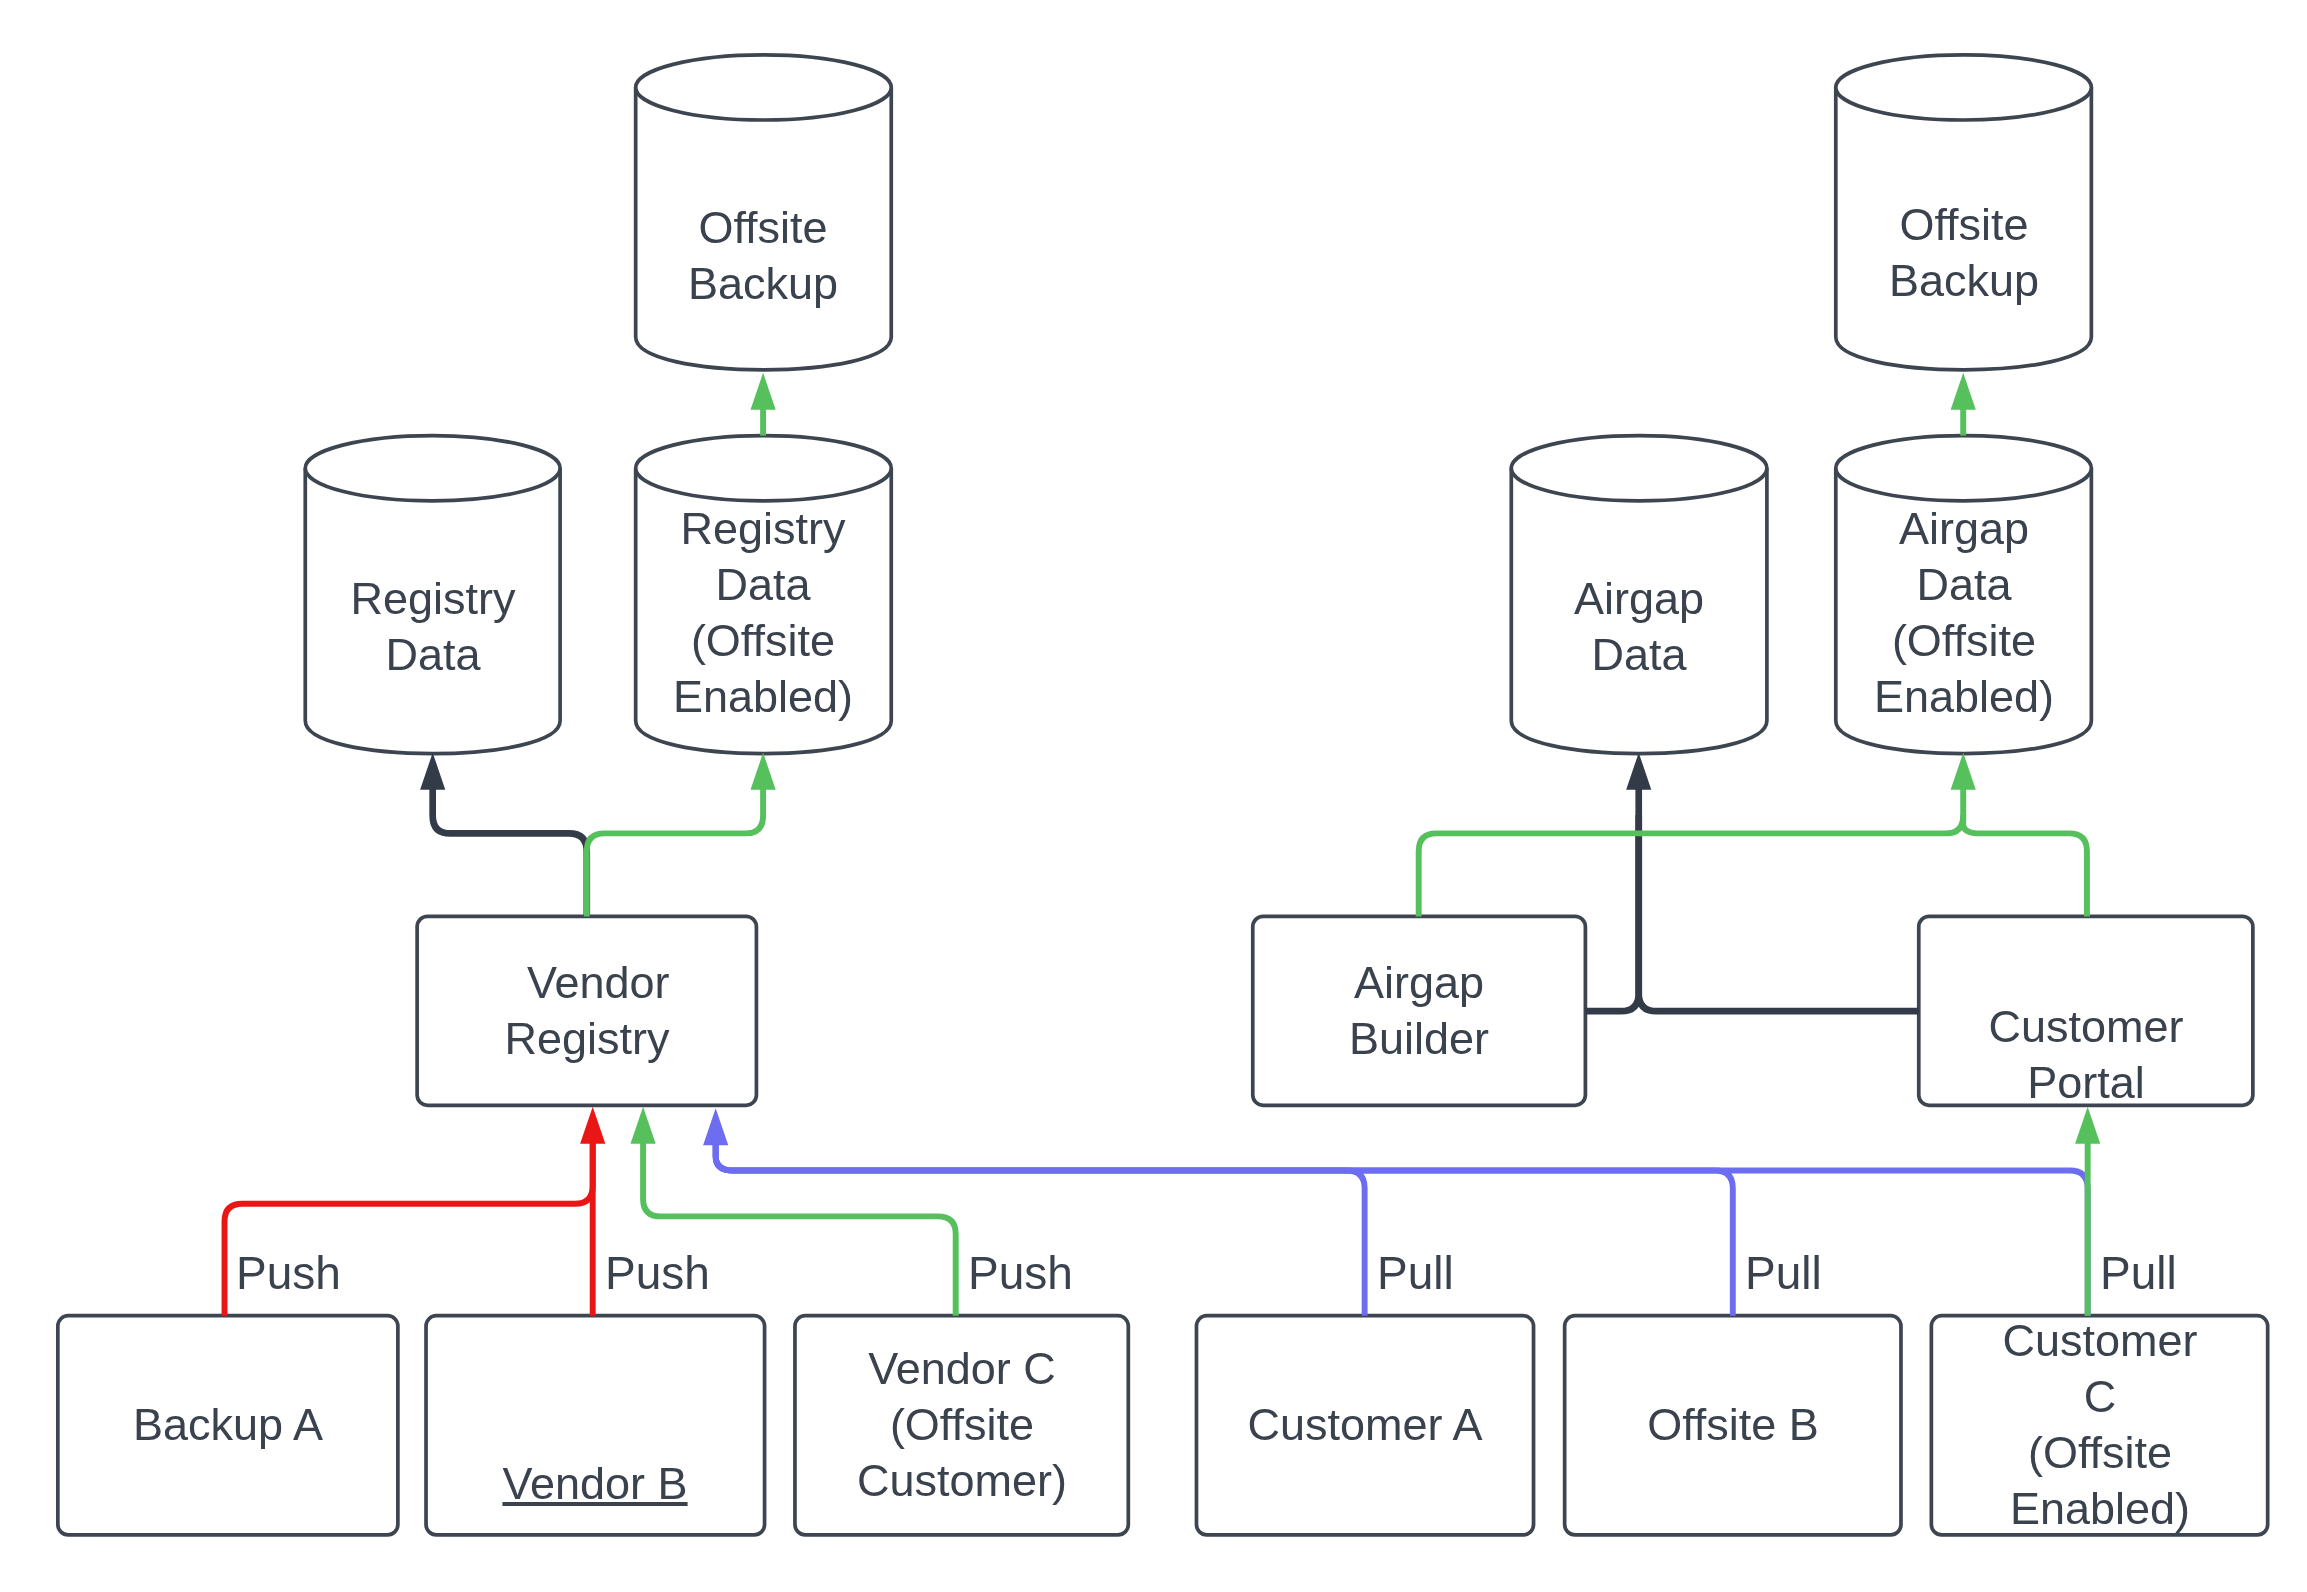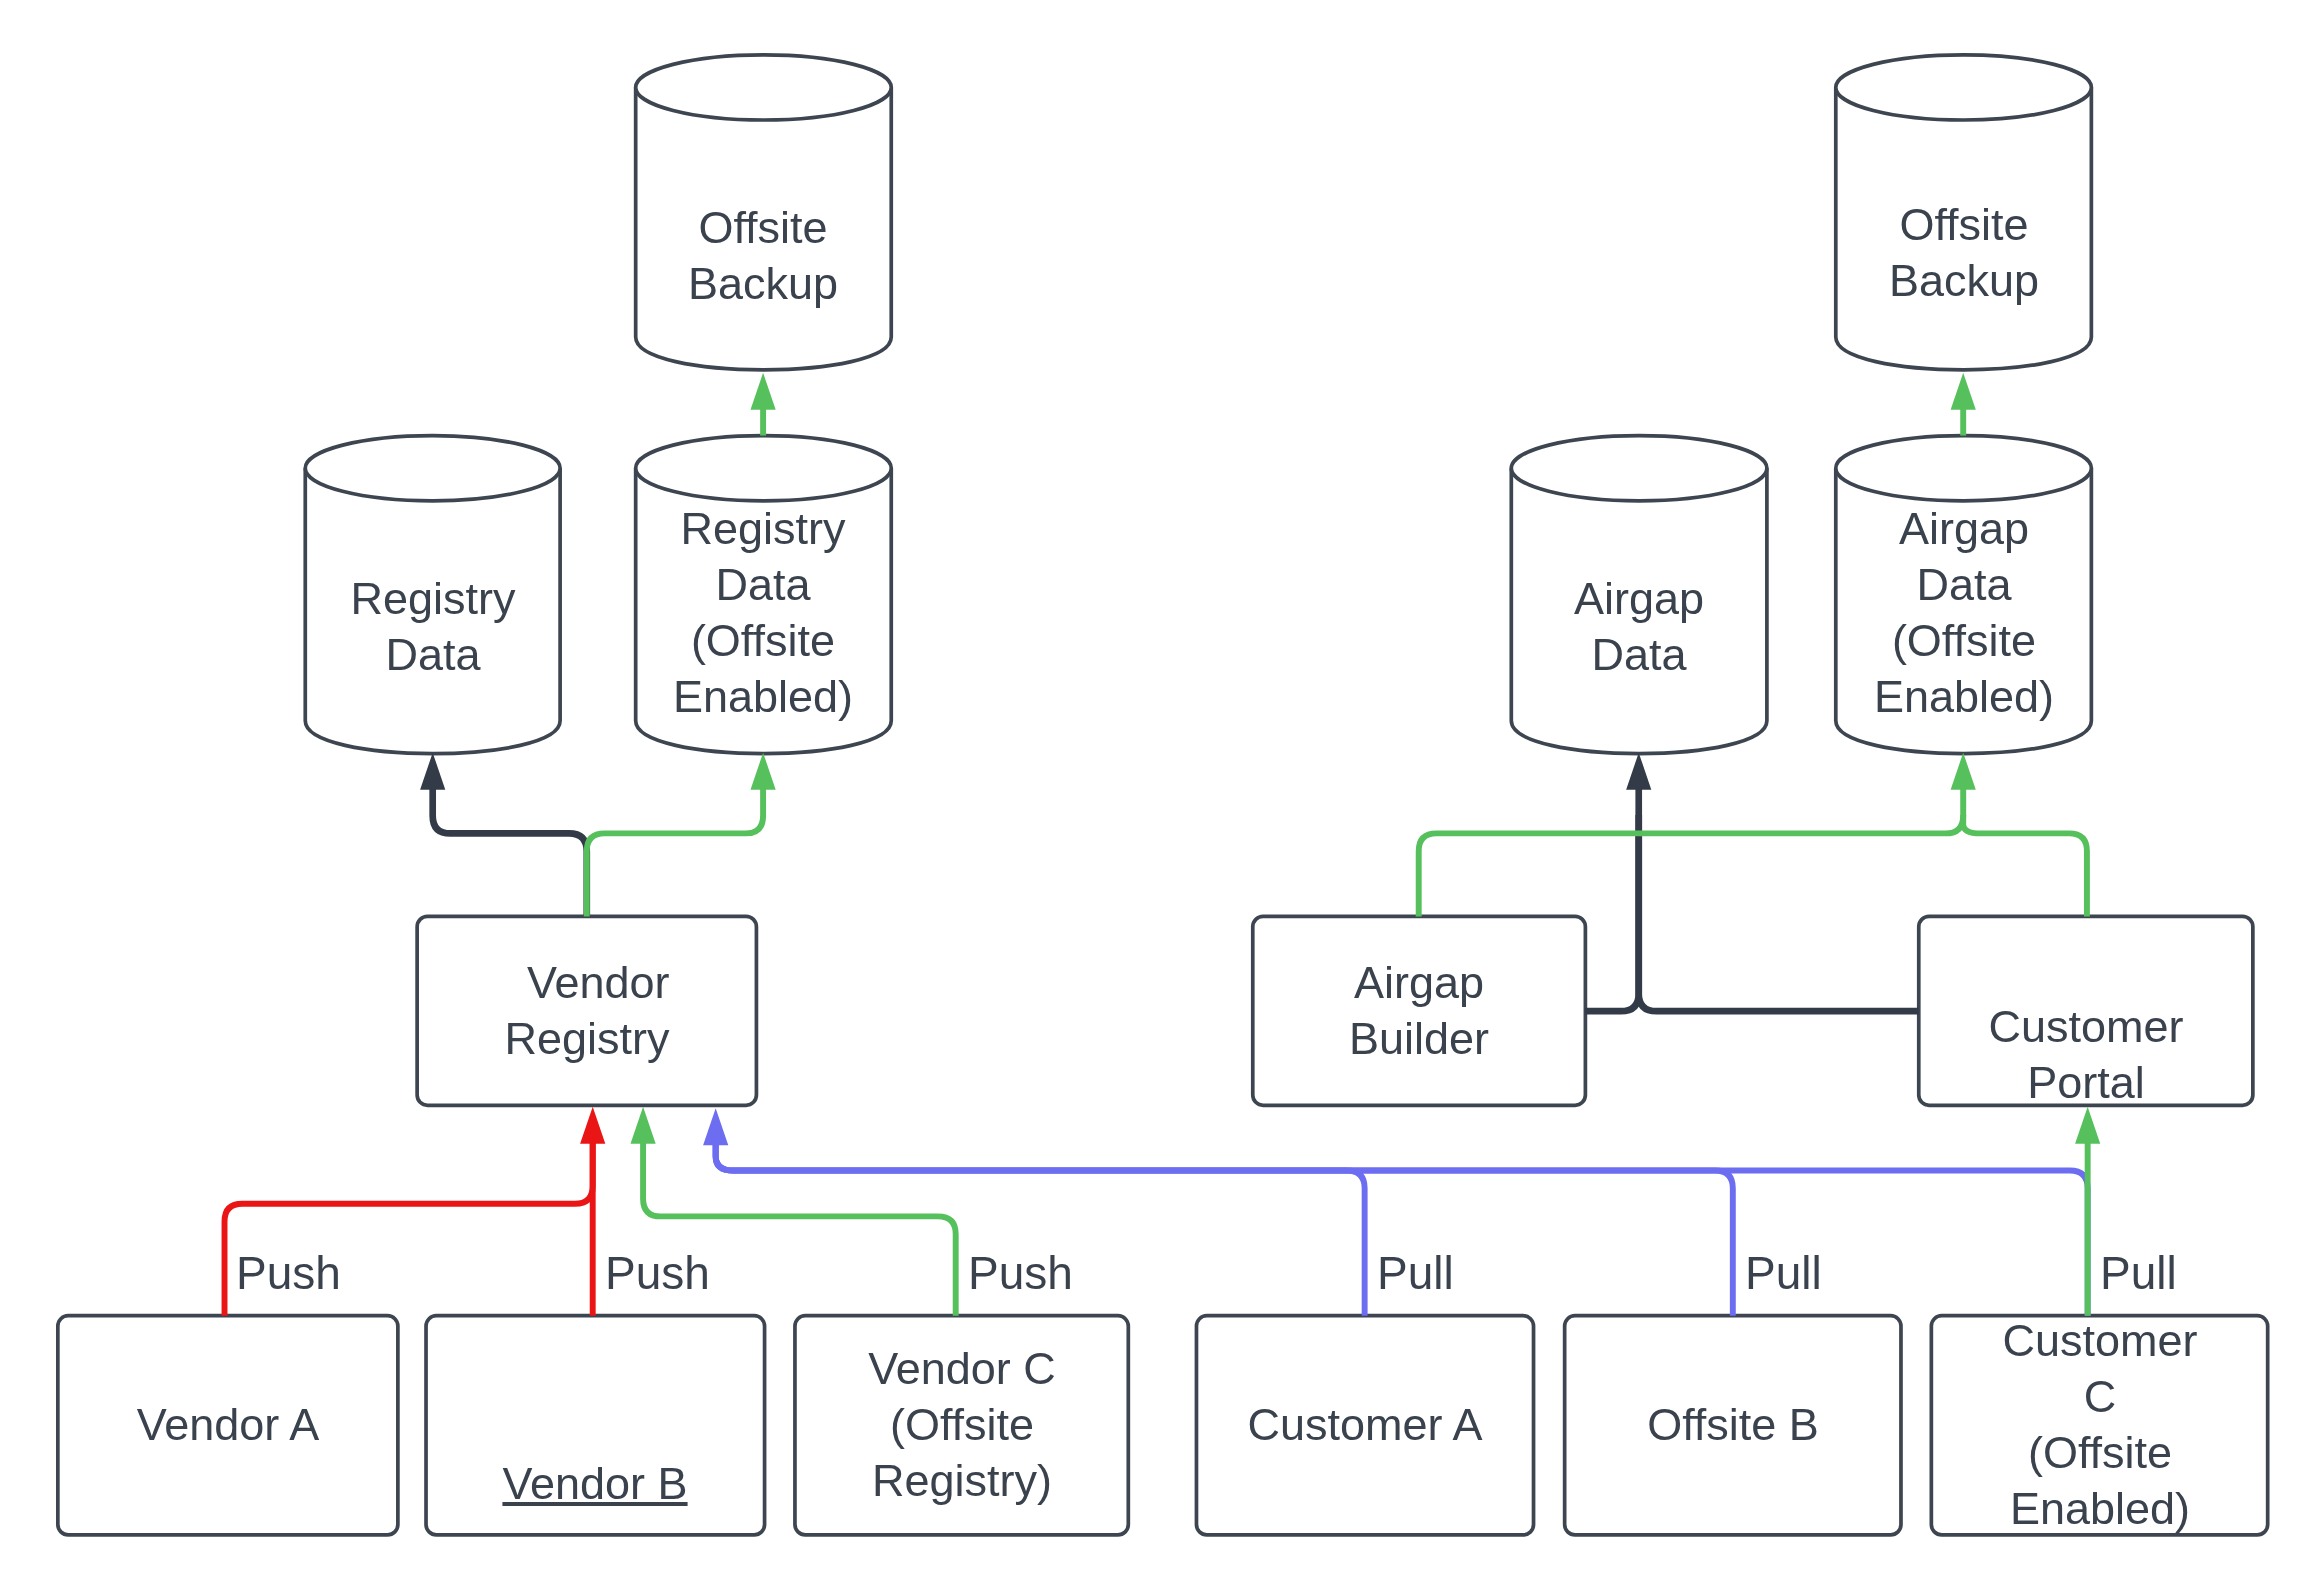--- a/index.html
+++ b/index.html
@@ -130,25 +130,25 @@
 (Offsite
 Enabled)</div>
       <div class="node-label" style="left: 1964px; top: 253px;">Offsite
 Backup</div>
       <div class="node-label" style="left: 587px; top: 1011px; text-align: right;">Vendor
 Registry</div>
       <div class="node-label" style="left: 1419px; top: 1011px;">Airgap
 Builder</div>
       <div class="node-label" style="left: 2086px; top: 1011px; margin-top: 44px;">Customer
 Portal</div>
-      <div class="node-label" style="left: 228px; top: 1425px;">Vendor A</div>
+      <div class="node-label" style="left: 228px; top: 1425px;">Backup A</div>
       <div class="node-label" style="left: 595px; top: 1484px; text-decoration: underline;">Vendor B</div>
       <div class="node-label" style="left: 962px; top: 1425px;">Vendor C
 (Offsite
-Registry)</div>
+Customer)</div>
       <div class="node-label" style="left: 1365px; top: 1425px;">Customer A</div>
       <div class="node-label" style="left: 1733px; top: 1425px;">Offsite B</div>
       <div class="node-label" style="left: 2100px; top: 1425px;">Customer C
 (Offsite
 Enabled)</div>
       <div class="edge-label" style="left: 236px; top: 1273px;">Push</div>
       <div class="edge-label" style="left: 605px; top: 1273px;">Push</div>
       <div class="edge-label" style="left: 1377px; top: 1273px;">Pull</div>
       <div class="edge-label" style="left: 1745px; top: 1273px;">Pull</div>
       <div class="edge-label" style="left: 968px; top: 1273px;">Push</div>

